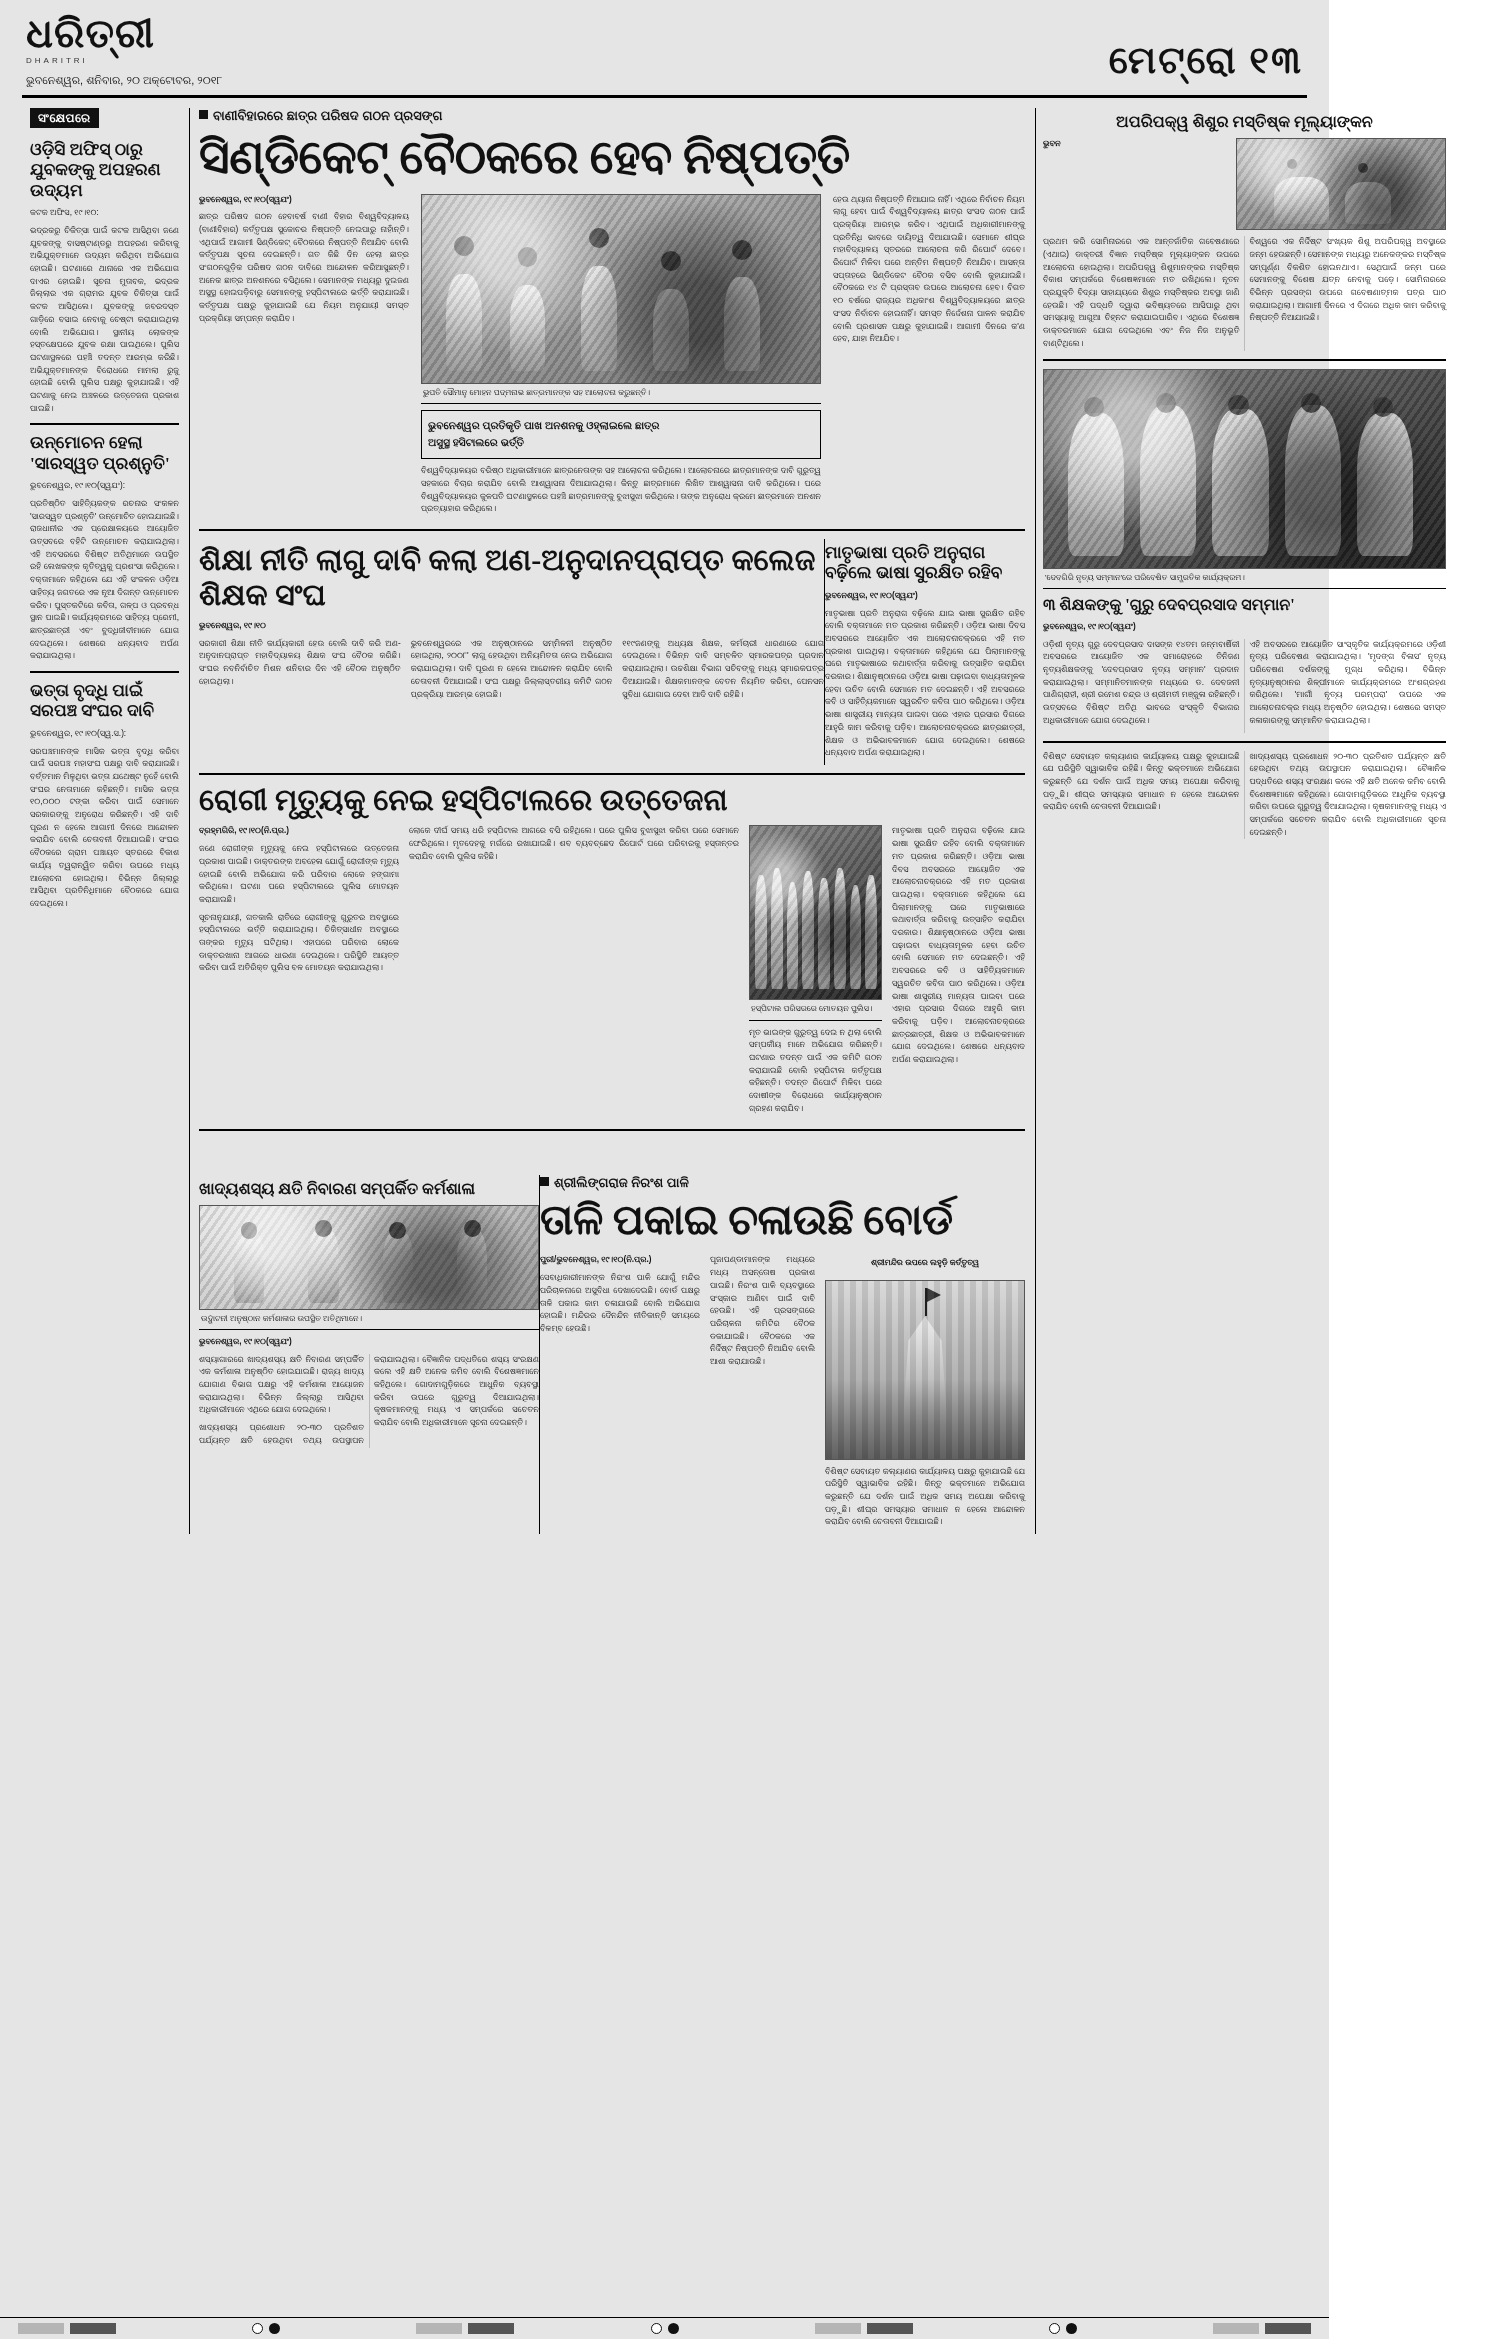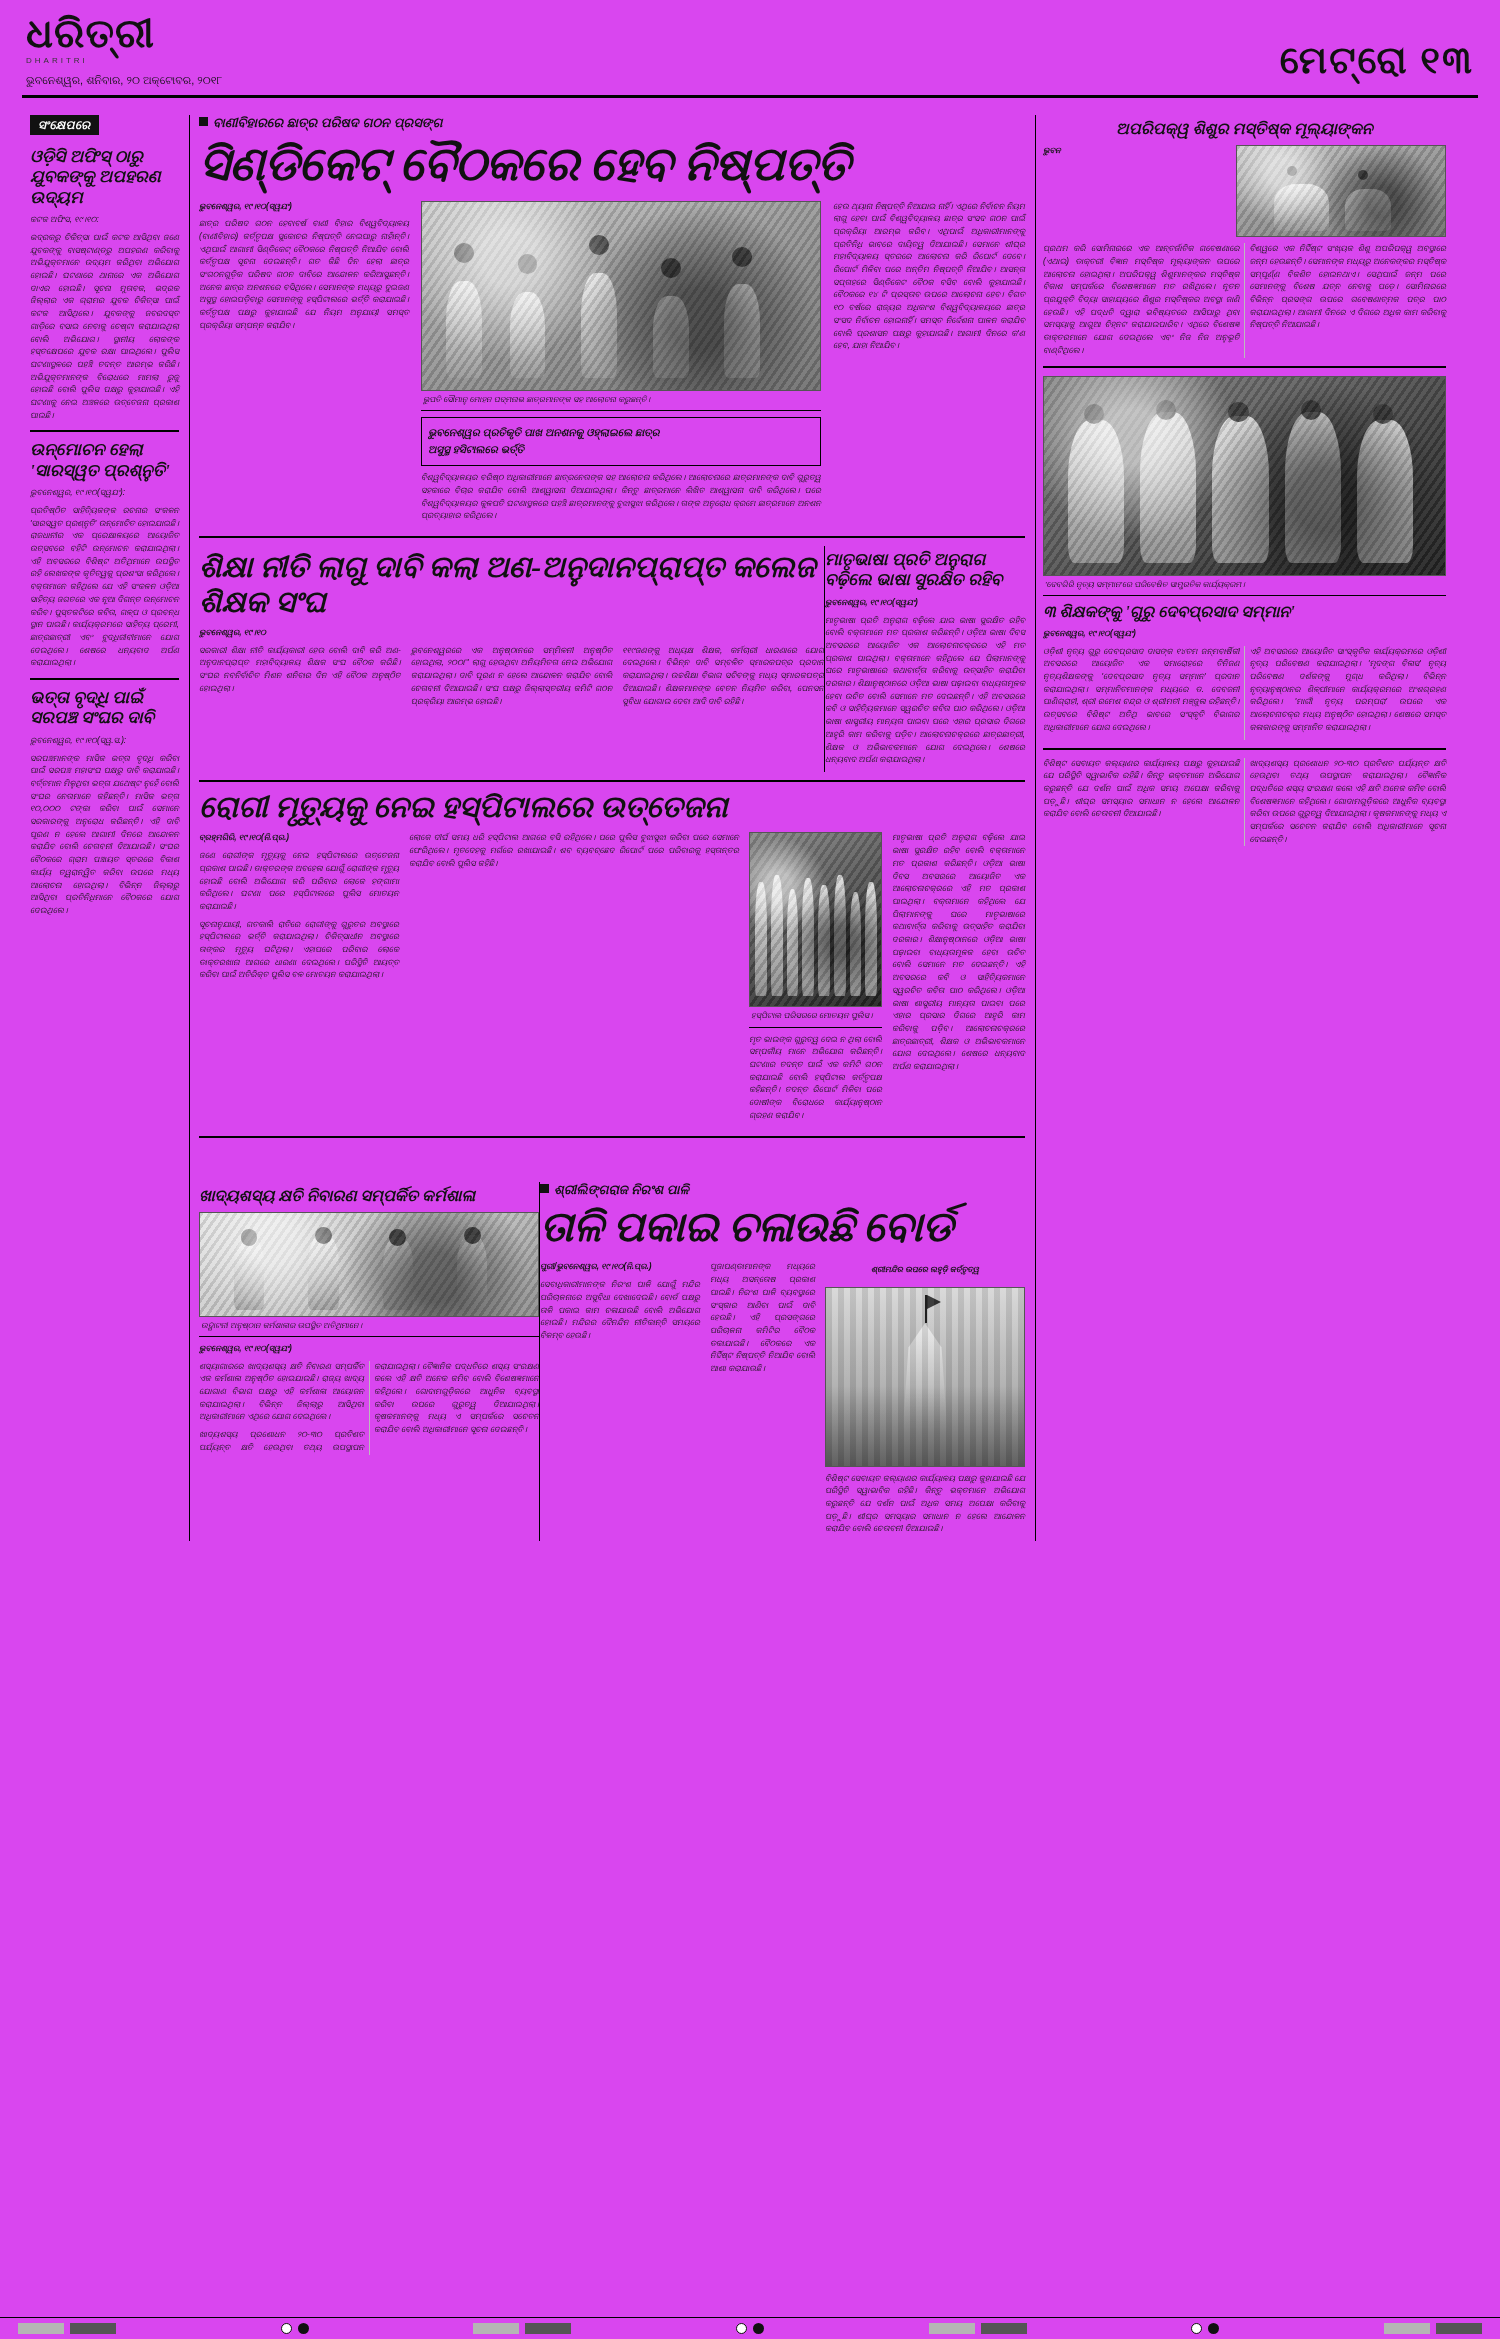--- a/index.html
+++ b/index.html
@@ -6,23 +6,23 @@
   html, body {
     margin: 0; padding: 0;
     background: #ffffff;
   }
   body {
     width: 1500px;
     font-family: "Liberation Sans", sans-serif;
     color: #111;
   }
   .page {
-    width: 1500px;
+    width: 1329px;
     min-height: 2339px;
-    background: #d946ef;
+    background: #e5e5e5;
     padding: 0 22px 0 22px;
     position: relative;
   }
 
   
   .masthead {
     display: flex;
     align-items: flex-end;
     justify-content: space-between;
     border-bottom: 3px solid #000;
@@ -53,22 +53,21 @@
     font-size: 38px;
     font-weight: bold;
     letter-spacing: 2px;
     padding-bottom: 4px;
   }
 
   
   .cols {
     display: grid;
     grid-template-columns: 165px 4px 430px 4px 200px 4px 200px 4px 4px 415px;
-    padding-top: 17px;
-    font-style: italic;
+    padding-top: 10px;
   }
   .vrule { background: #000; width: 1px; margin: 0 auto; }
 
   .col { padding: 0 8px; }
   .col-1 { grid-column: 1; }
   .col-main { grid-column: 3 / 9; padding: 0 8px; }
   .col-last { grid-column: 10; padding: 0 6px; }
 
   
   .odia {

